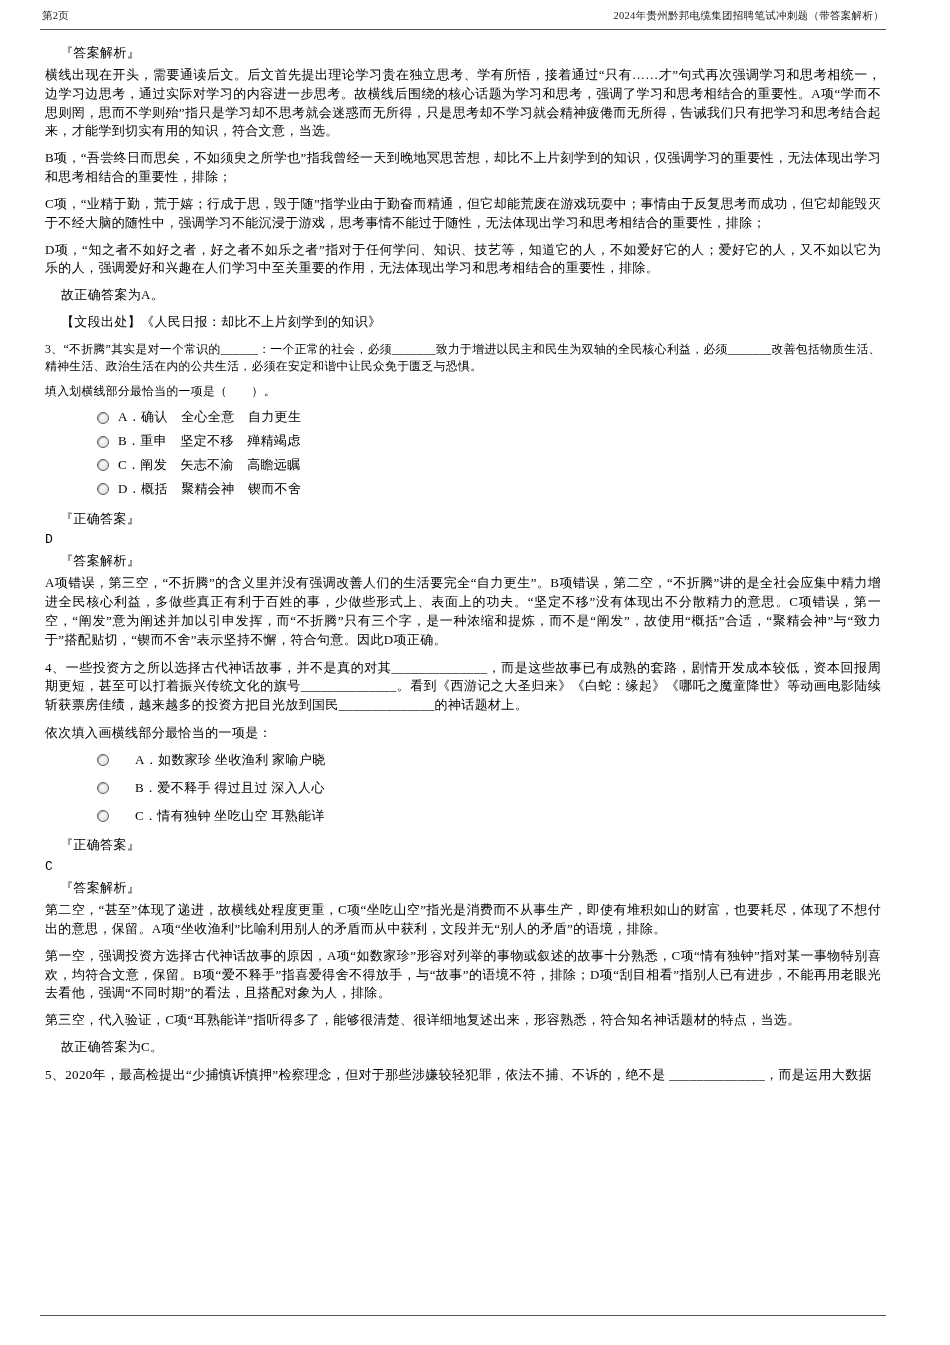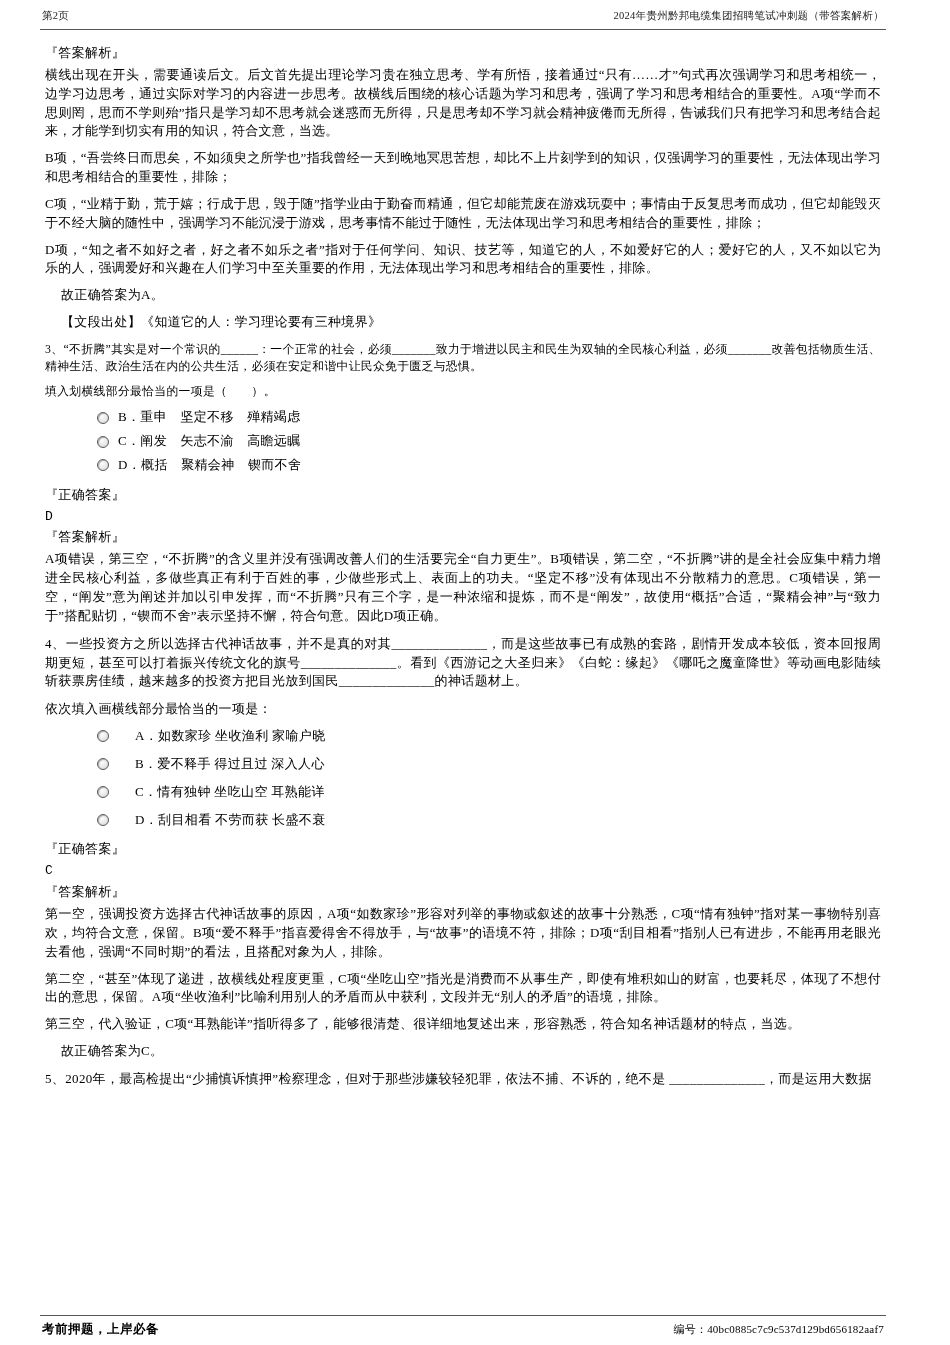--- a/index.html
+++ b/index.html
@@ -33,21 +33,21 @@
   
   .doc-body {
     position: absolute;
     top: 44px; left: 45px; right: 45px;
     font-size: 13px;
     line-height: 1.45;
     letter-spacing: 0.35px;
     color: #000;
   }
   .block { margin-bottom: 8px; text-align: justify; }
-  .label { margin-bottom: 3px; }
+  .label { margin-left: 15px; margin-bottom: 3px; }
   .tight { margin-bottom: 2px; font-family: Liberation Mono, monospace; }
   .indent { margin-left: 16px; }
   .small { font-size: 11.8px; }
   .question { margin-top: 9px; }
   .options { padding-left: 52px; margin-bottom: 12px; }
   .option { display: flex; align-items: center; margin-bottom: 5px; }
   .wide .option { margin-bottom: 9px; gap: 17px; }
   .radio {
     width: 12px; height: 12px;
     border-radius: 50%;
@@ -85,24 +85,28 @@
   </div>
   <div class="header-rule"></div>
 
   <div class="doc-body" id="doc-body">
       <div class="block label">『答案解析』</div>
       <div class="block">横线出现在开头，需要通读后文。后文首先提出理论学习贵在独立思考、学有所悟，接着通过“只有……才”句式再次强调学习和思考相统一，边学习边思考，通过实际对学习的内容进一步思考。故横线后围绕的核心话题为学习和思考，强调了学习和思考相结合的重要性。A项“学而不思则罔，思而不学则殆”指只是学习却不思考就会迷惑而无所得，只是思考却不学习就会精神疲倦而无所得，告诫我们只有把学习和思考结合起来，才能学到切实有用的知识，符合文意，当选。</div>
       <div class="block">B项，“吾尝终日而思矣，不如须臾之所学也”指我曾经一天到晚地冥思苦想，却比不上片刻学到的知识，仅强调学习的重要性，无法体现出学习和思考相结合的重要性，排除；</div>
       <div class="block">C项，“业精于勤，荒于嬉；行成于思，毁于随”指学业由于勤奋而精通，但它却能荒废在游戏玩耍中；事情由于反复思考而成功，但它却能毁灭于不经大脑的随性中，强调学习不能沉浸于游戏，思考事情不能过于随性，无法体现出学习和思考相结合的重要性，排除；</div>
       <div class="block">D项，“知之者不如好之者，好之者不如乐之者”指对于任何学问、知识、技艺等，知道它的人，不如爱好它的人；爱好它的人，又不如以它为乐的人，强调爱好和兴趣在人们学习中至关重要的作用，无法体现出学习和思考相结合的重要性，排除。</div>
       <div class="block indent">故正确答案为A。</div>
-      <div class="block indent">【文段出处】《知道它的人：学习理论要有三种境界》</div>
+      <div class="block indent">【文段出处】《人民日报：却比不上片刻学到的知识》</div>
       <div class="block small question">3、“不折腾”其实是对一个常识的______：一个正常的社会，必须_______致力于增进以民主和民生为双轴的全民核心利益，必须_______改善包括物质生活、精神生活、政治生活在内的公共生活，必须在安定和谐中让民众免于匮乏与恐惧。</div>
       <div class="block small">填入划横线部分最恰当的一项是（　　）。</div>
       <div class="options">
+        <div class="option">
+          <span class="radio"></span>
+          <span class="option-label">A．确认　全心全意　自力更生</span>
+        </div>
         <div class="option">
           <span class="radio"></span>
           <span class="option-label">B．重申　坚定不移　殚精竭虑</span>
         </div>
         <div class="option">
           <span class="radio"></span>
           <span class="option-label">C．阐发　矢志不渝　高瞻远瞩</span>
         </div>
         <div class="option">
           <span class="radio"></span>
@@ -121,34 +125,26 @@
           <span class="option-label">A．如数家珍 坐收渔利 家喻户晓</span>
         </div>
         <div class="option">
           <span class="radio"></span>
           <span class="option-label">B．爱不释手 得过且过 深入人心</span>
         </div>
         <div class="option">
           <span class="radio"></span>
           <span class="option-label">C．情有独钟 坐吃山空 耳熟能详</span>
         </div>
-        <div class="option">
-          <span class="radio"></span>
-          <span class="option-label">D．刮目相看 不劳而获 长盛不衰</span>
-        </div>
       </div>
       <div class="block label tight">『正确答案』</div>
       <div class="block tight">C</div>
       <div class="block label">『答案解析』</div>
+      <div class="block">第二空，“甚至”体现了递进，故横线处程度更重，C项“坐吃山空”指光是消费而不从事生产，即使有堆积如山的财富，也要耗尽，体现了不想付出的意思，保留。A项“坐收渔利”比喻利用别人的矛盾而从中获利，文段并无“别人的矛盾”的语境，排除。</div>
       <div class="block">第一空，强调投资方选择古代神话故事的原因，A项“如数家珍”形容对列举的事物或叙述的故事十分熟悉，C项“情有独钟”指对某一事物特别喜欢，均符合文意，保留。B项“爱不释手”指喜爱得舍不得放手，与“故事”的语境不符，排除；D项“刮目相看”指别人已有进步，不能再用老眼光去看他，强调“不同时期”的看法，且搭配对象为人，排除。</div>
-      <div class="block">第二空，“甚至”体现了递进，故横线处程度更重，C项“坐吃山空”指光是消费而不从事生产，即使有堆积如山的财富，也要耗尽，体现了不想付出的意思，保留。A项“坐收渔利”比喻利用别人的矛盾而从中获利，文段并无“别人的矛盾”的语境，排除。</div>
       <div class="block">第三空，代入验证，C项“耳熟能详”指听得多了，能够很清楚、很详细地复述出来，形容熟悉，符合知名神话题材的特点，当选。</div>
       <div class="block indent">故正确答案为C。</div>
       <div class="block question">5、2020年，最高检提出“少捕慎诉慎押”检察理念，但对于那些涉嫌较轻犯罪，依法不捕、不诉的，绝不是 ______________，而是运用大数据</div>
     </div>
 
   <div class="footer-rule"></div>
-  <div class="footer">
-    <span class="footer-left">考前押题，上岸必备</span>
-    <span class="footer-right"><span>编号：</span><span>40bc0885c7c9c537d129bd656182aaf7</span></span>
-  </div>
 
 </div>
 
 </body></html>

